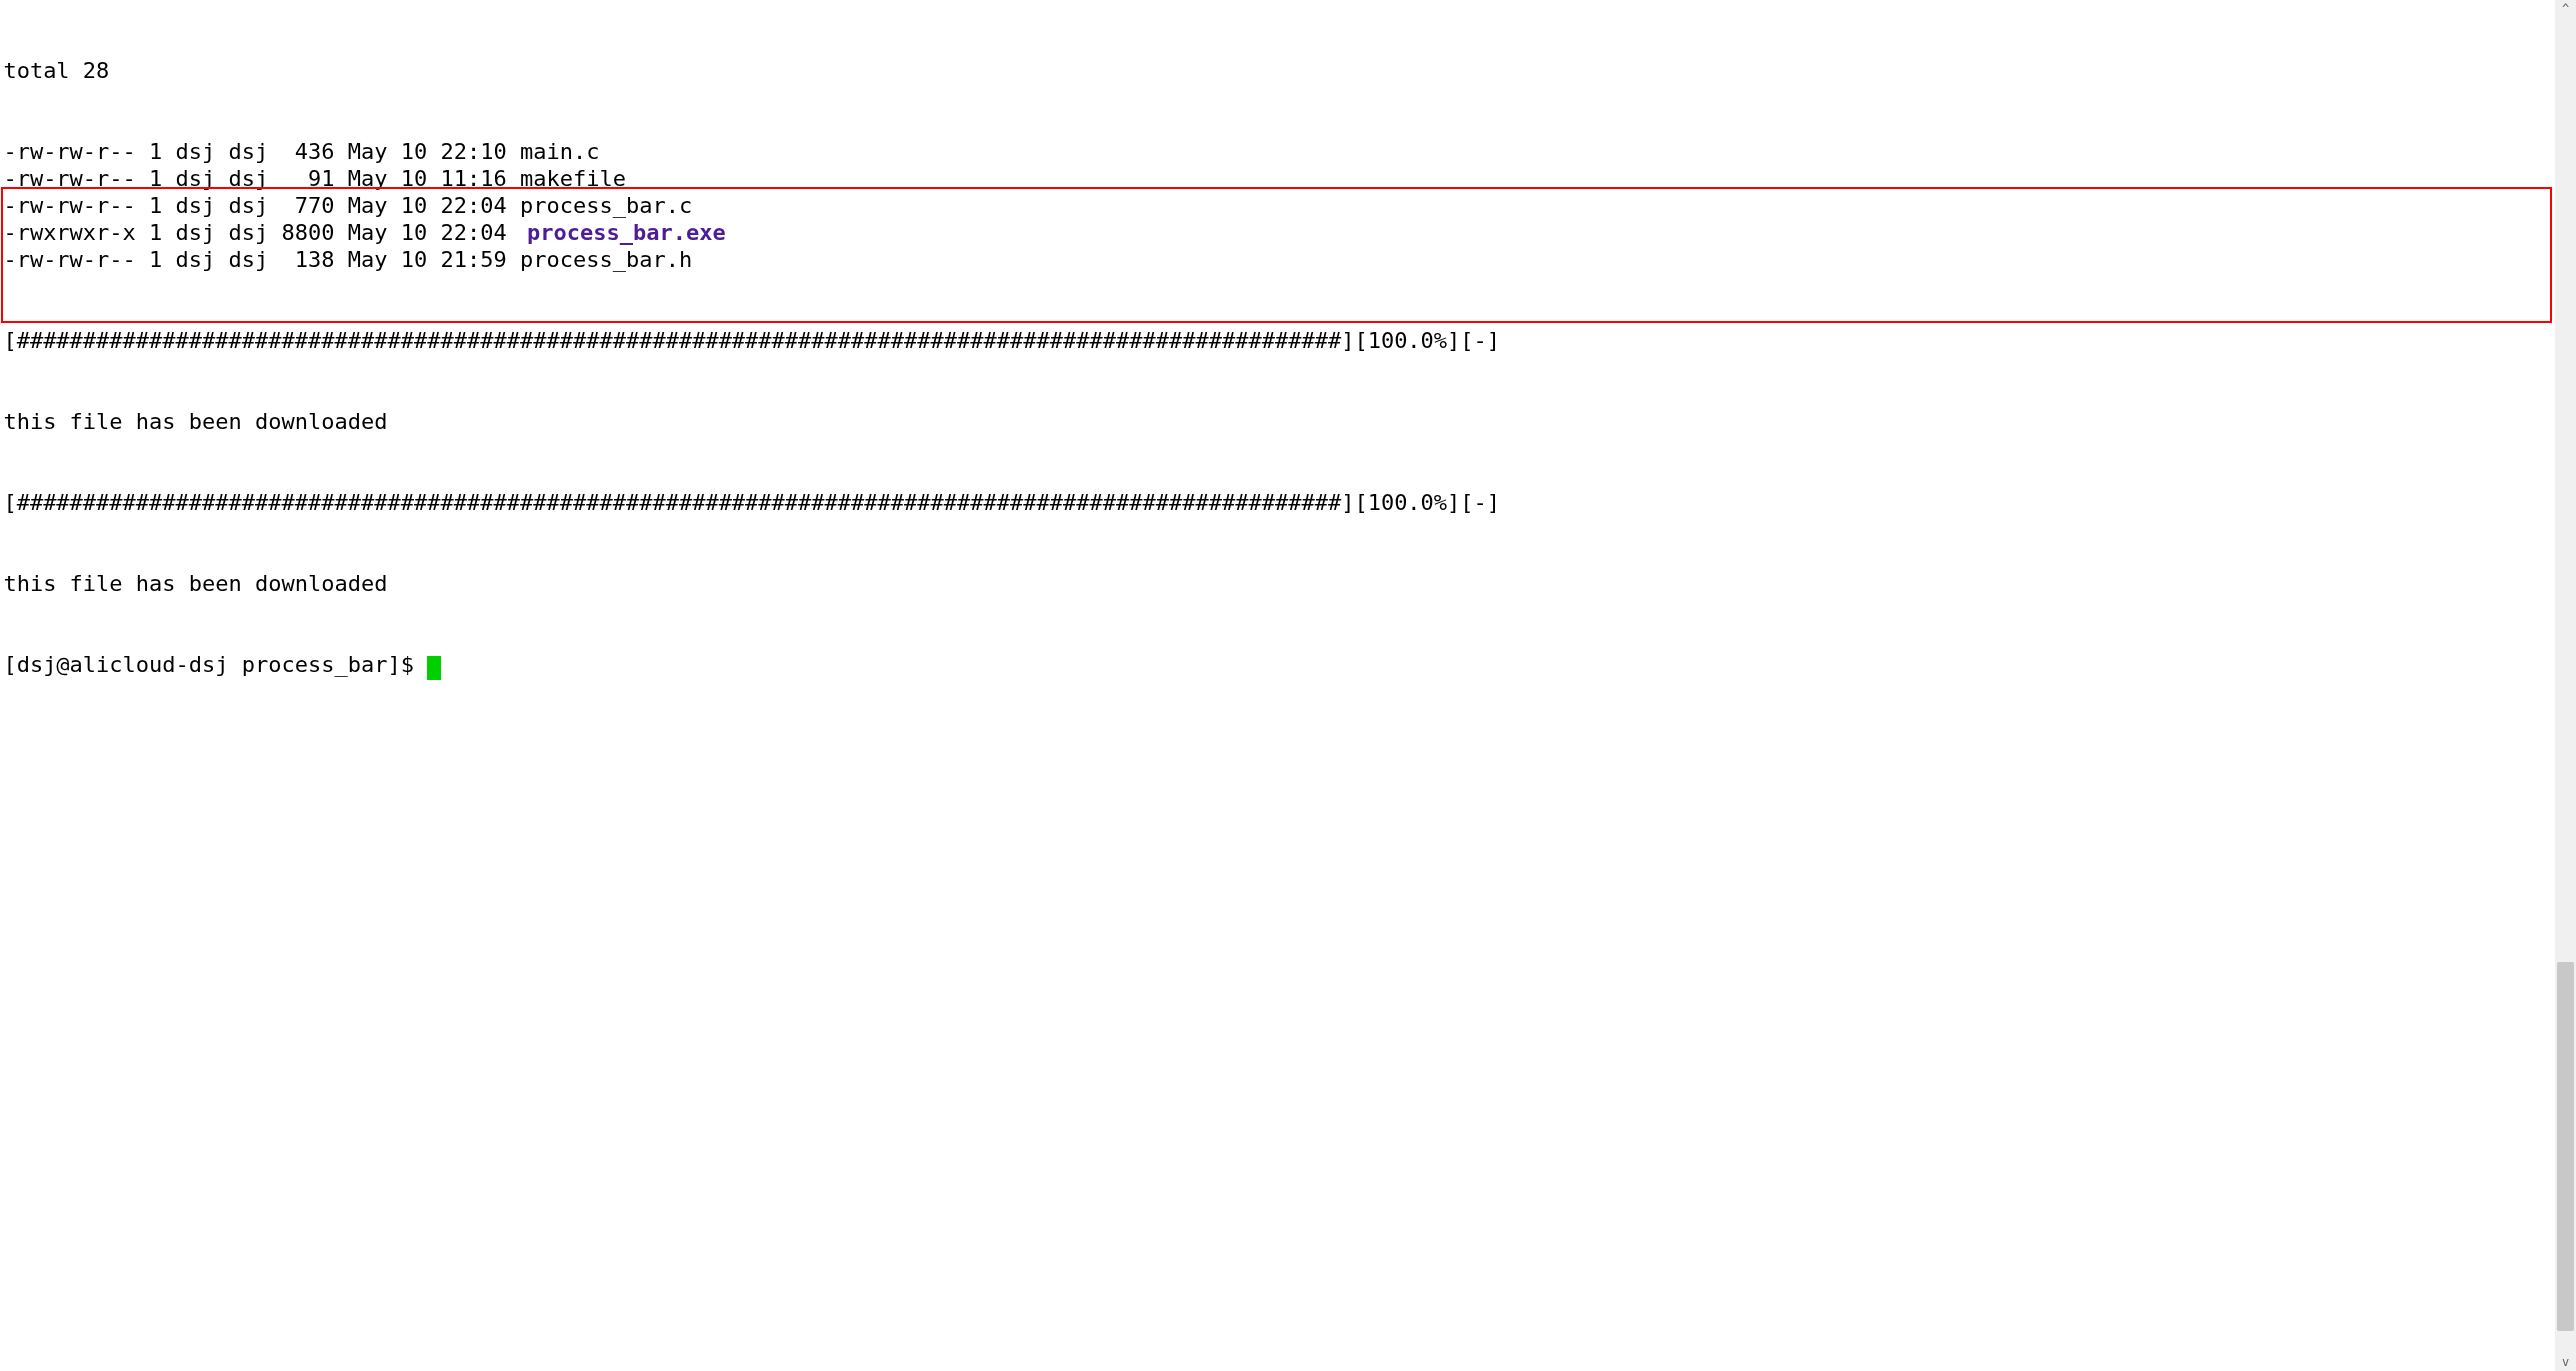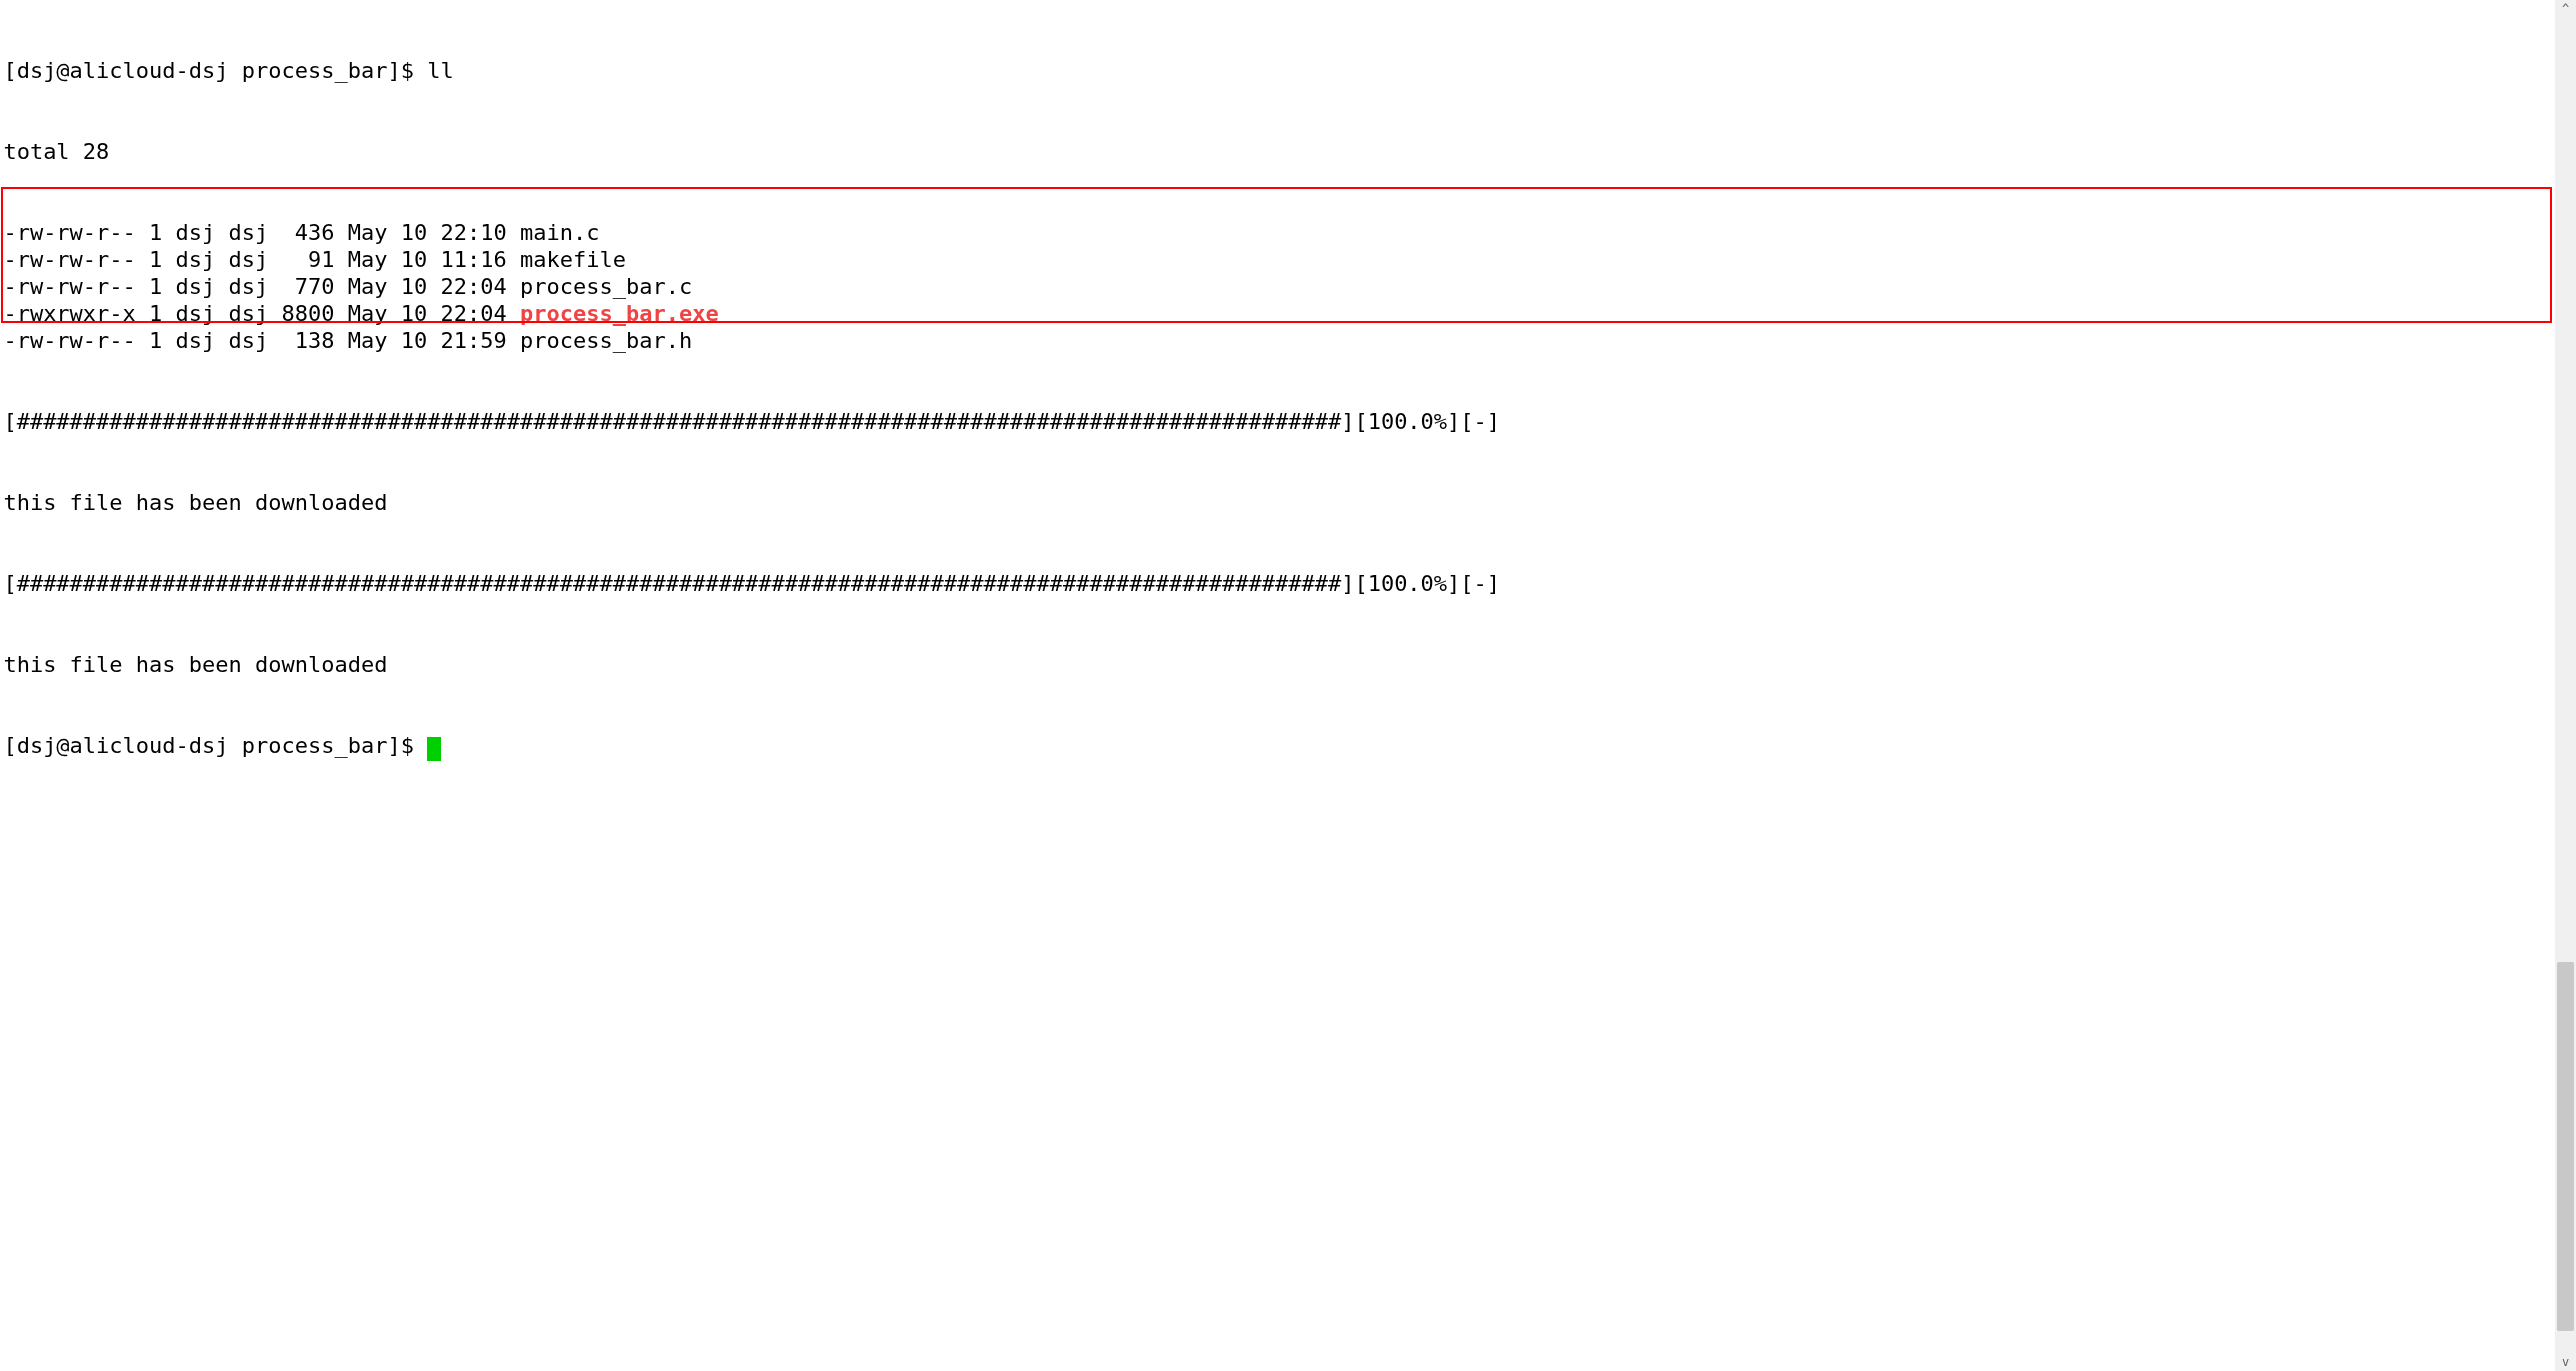--- a/index.html
+++ b/index.html
@@ -15,21 +15,21 @@
     position: relative;
     width: 2576px;
     height: 1372px;
     overflow: hidden;
   }
   .terminal {
     white-space: pre;
     padding: 3.4px 3.4px 0 3.4px;
   }
   .line { display: block; }
-  .exe { color: #ef4444; font-weight: bold; }
+  .exe { color: #4c1d95; font-weight: bold; margin-left: 7px; }
   .highlight-box {
     position: absolute;
     border: 2.6px solid #ff0000;
     pointer-events: none;
     box-sizing: border-box;
   }
   .cursor {
     display: inline-block;
     width: 0.62em;
     height: 1.1em;
@@ -61,21 +61,20 @@
     background: #c8c8c8;
     border-radius: 1.7px;
   }
 </style>
 </head>
 <body>
 
 <div class="viewport">
 
   <div class="terminal">
-    <span class="line"><span>[dsj@alicloud-dsj process_bar]$ </span><span>ll</span></span>
     <span class="line">total 28</span>
     <div id="file-lines"><span class="line"><span>-rw-rw-r-- 1 dsj dsj  436 May 10 22:10 </span><span>main.c</span></span><span class="line"><span>-rw-rw-r-- 1 dsj dsj   91 May 10 11:16 </span><span>makefile</span></span><span class="line"><span>-rw-rw-r-- 1 dsj dsj  770 May 10 22:04 </span><span>process_bar.c</span></span><span class="line"><span>-rwxrwxr-x 1 dsj dsj 8800 May 10 22:04 </span><span class="exe">process_bar.exe</span></span><span class="line"><span>-rw-rw-r-- 1 dsj dsj  138 May 10 21:59 </span><span>process_bar.h</span></span></div>
     <span class="line">[####################################################################################################][100.0%][-]</span>
     <span class="line">this file has been downloaded</span>
     <span class="line">[####################################################################################################][100.0%][-]</span>
     <span class="line">this file has been downloaded</span>
     <span class="line"><span>[dsj@alicloud-dsj process_bar]$ </span><span class="cursor"></span></span>
   </div>
 
   <div class="highlight-box" id="hl" style="left: 0.9px; top: 187px; width: 2551px; height: 136px;"></div>

